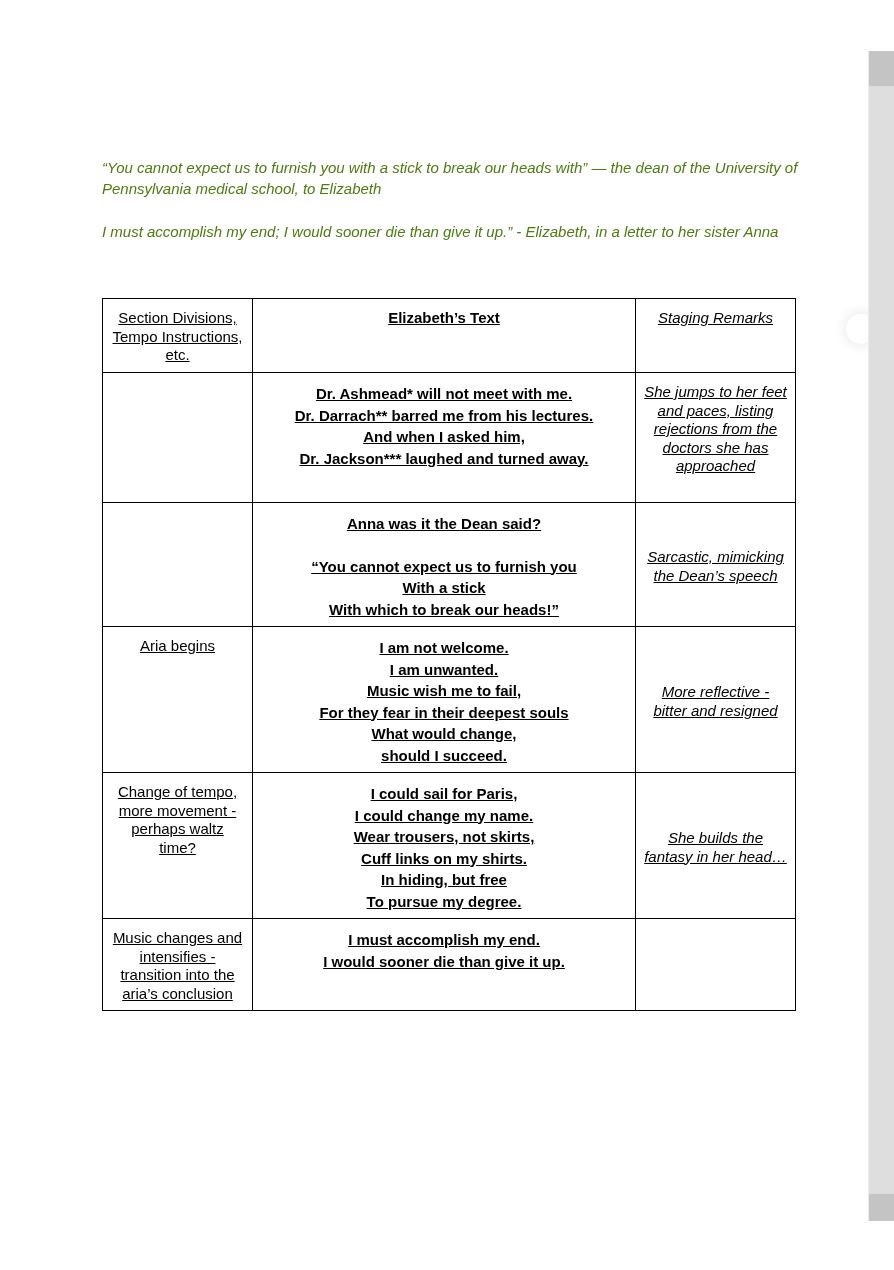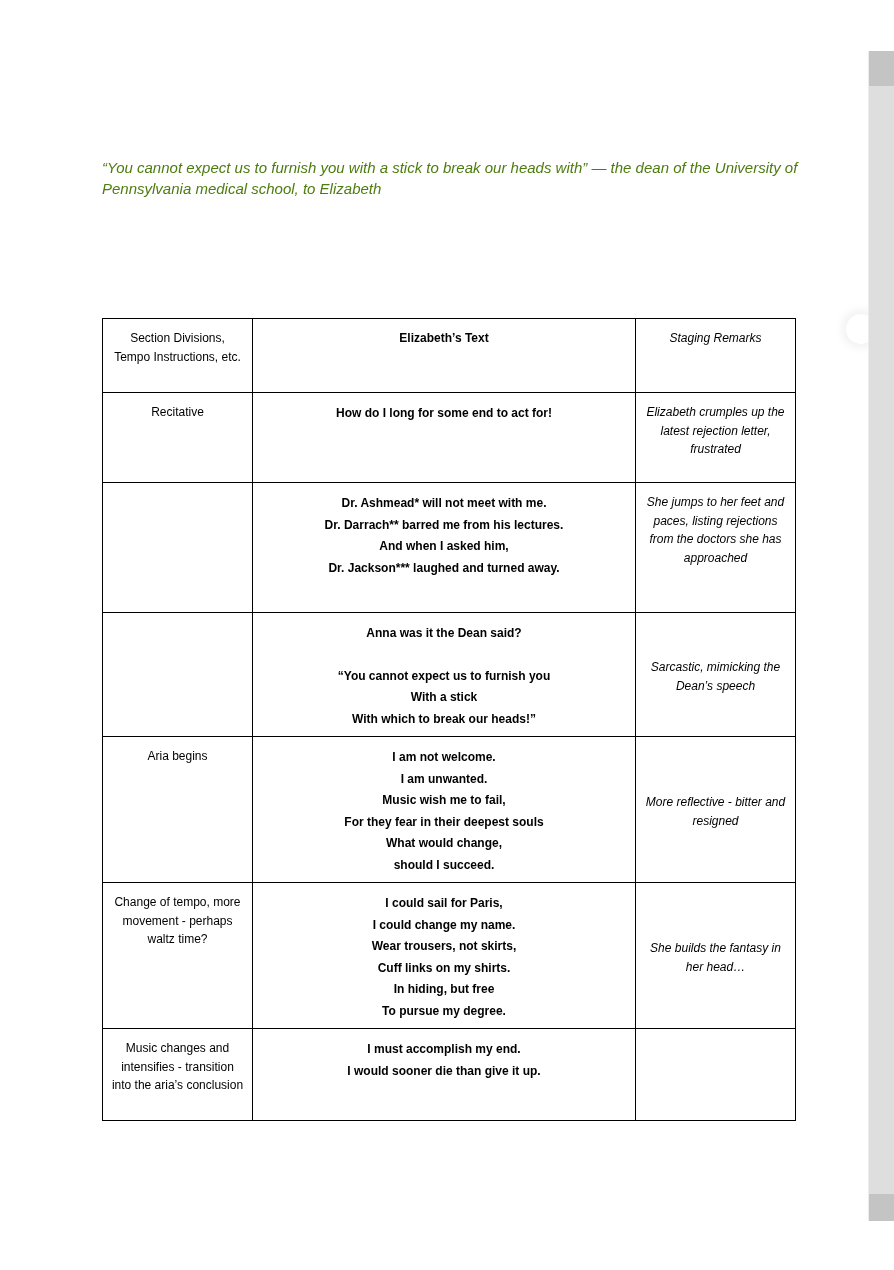--- a/index.html
+++ b/index.html
@@ -10,24 +10,24 @@
     color:#000;
   }
   .page { position:absolute; left:0; top:0; width:868px; height:1270px; background:#fff; }
   .quote {
     position:absolute; left:102px; width:700px;
     color:#4d7c0f; font-style:italic; font-size:15px; line-height:21px;
   }
   .q1 { top:157px; }
   .q2 { top:221px; }
   table.script {
-    position:absolute; left:102px; top:318px;
+    position:absolute; left:102px; top:298px;
     border-collapse:collapse; table-layout:fixed;
     width:693px;
-    font-size:12px; line-height:18.5px;
+    font-size:15px; line-height:18.5px;text-decoration:underline;
   }
   table.script td {
     border:1.3px solid #000; vertical-align:top; text-align:center;
     padding:10px 8px 6px 8px;
   }
   col.c1 { width:150px; }
   col.c2 { width:383px; }
   col.c3 { width:160px; }
   .lyrics { font-weight:bold; line-height:21.5px; }
   .staging { font-style:italic;margin-top:13px; }
@@ -42,41 +42,35 @@
   .glow {
     position:absolute; left:846px; top:314px; width:30px; height:30px; border-radius:50%;
     background:#fff; box-shadow:0 0 10px 4px rgba(0,0,0,0.06);
   }
 </style>
 </head>
 <body>
 
 <div class="page">
   <p class="quote q1" style="margin:0">“You cannot expect us to furnish you with a stick to break our heads with” — the dean of the University of Pennsylvania medical school, to Elizabeth</p>
+  <p class="quote q2" style="margin:0">I must accomplish my end; I would sooner die than give it up.” - Elizabeth, in a letter to her sister Anna</p>
 
   <table class="script">
     <colgroup>
         <col class="c1">
         <col class="c2">
         <col class="c3">
       </colgroup>
     <tbody>
         <tr style="height:74px">
       <td>Section Divisions, Tempo Instructions, etc.</td>
       <td style="font-weight:bold">Elizabeth’s Text</td>
       <td class="staging">Staging Remarks</td>
     </tr>
 
-    <tr style="height:90px">
-      <td>Recitative</td>
-      <td class="lyrics">
-        <div>How do I long for some end to act for!</div>
-      </td>
-      <td class="staging">Elizabeth crumples up the latest rejection letter, frustrated</td>
-    </tr>
 
     <tr style="height:130px">
       <td></td>
       <td class="lyrics">
         <div>Dr. Ashmead* will not meet with me.</div>
         <div>Dr. Darrach** barred me from his lectures.</div>
         <div>And when I asked him,</div>
         <div>Dr. Jackson*** laughed and turned away.</div>
       </td>
       <td class="staging">She jumps to her feet and paces, listing rejections from the doctors she has approached</td>

